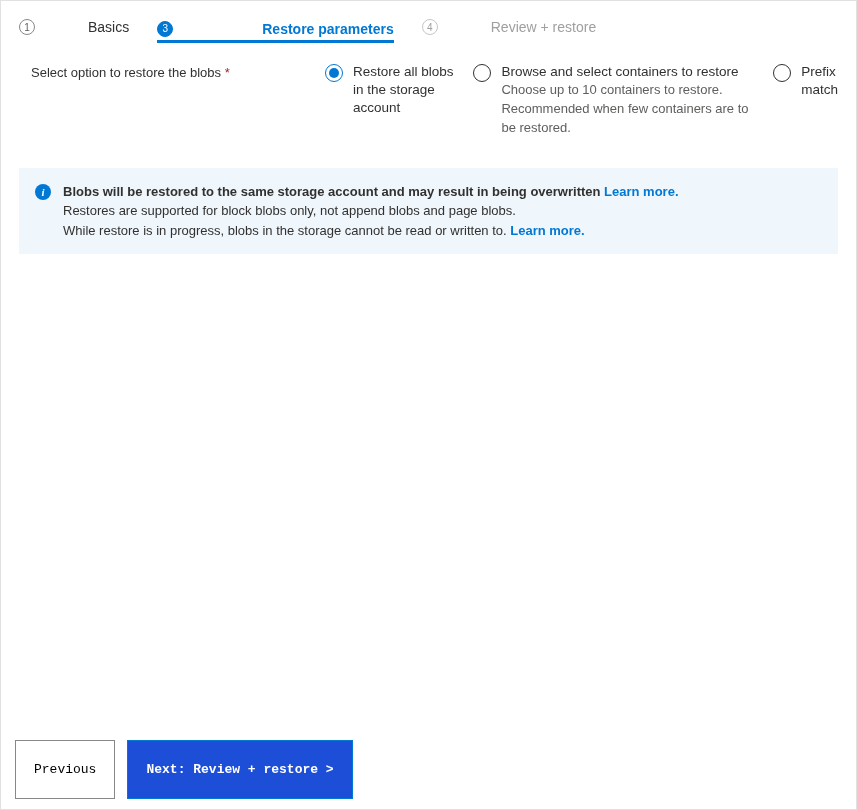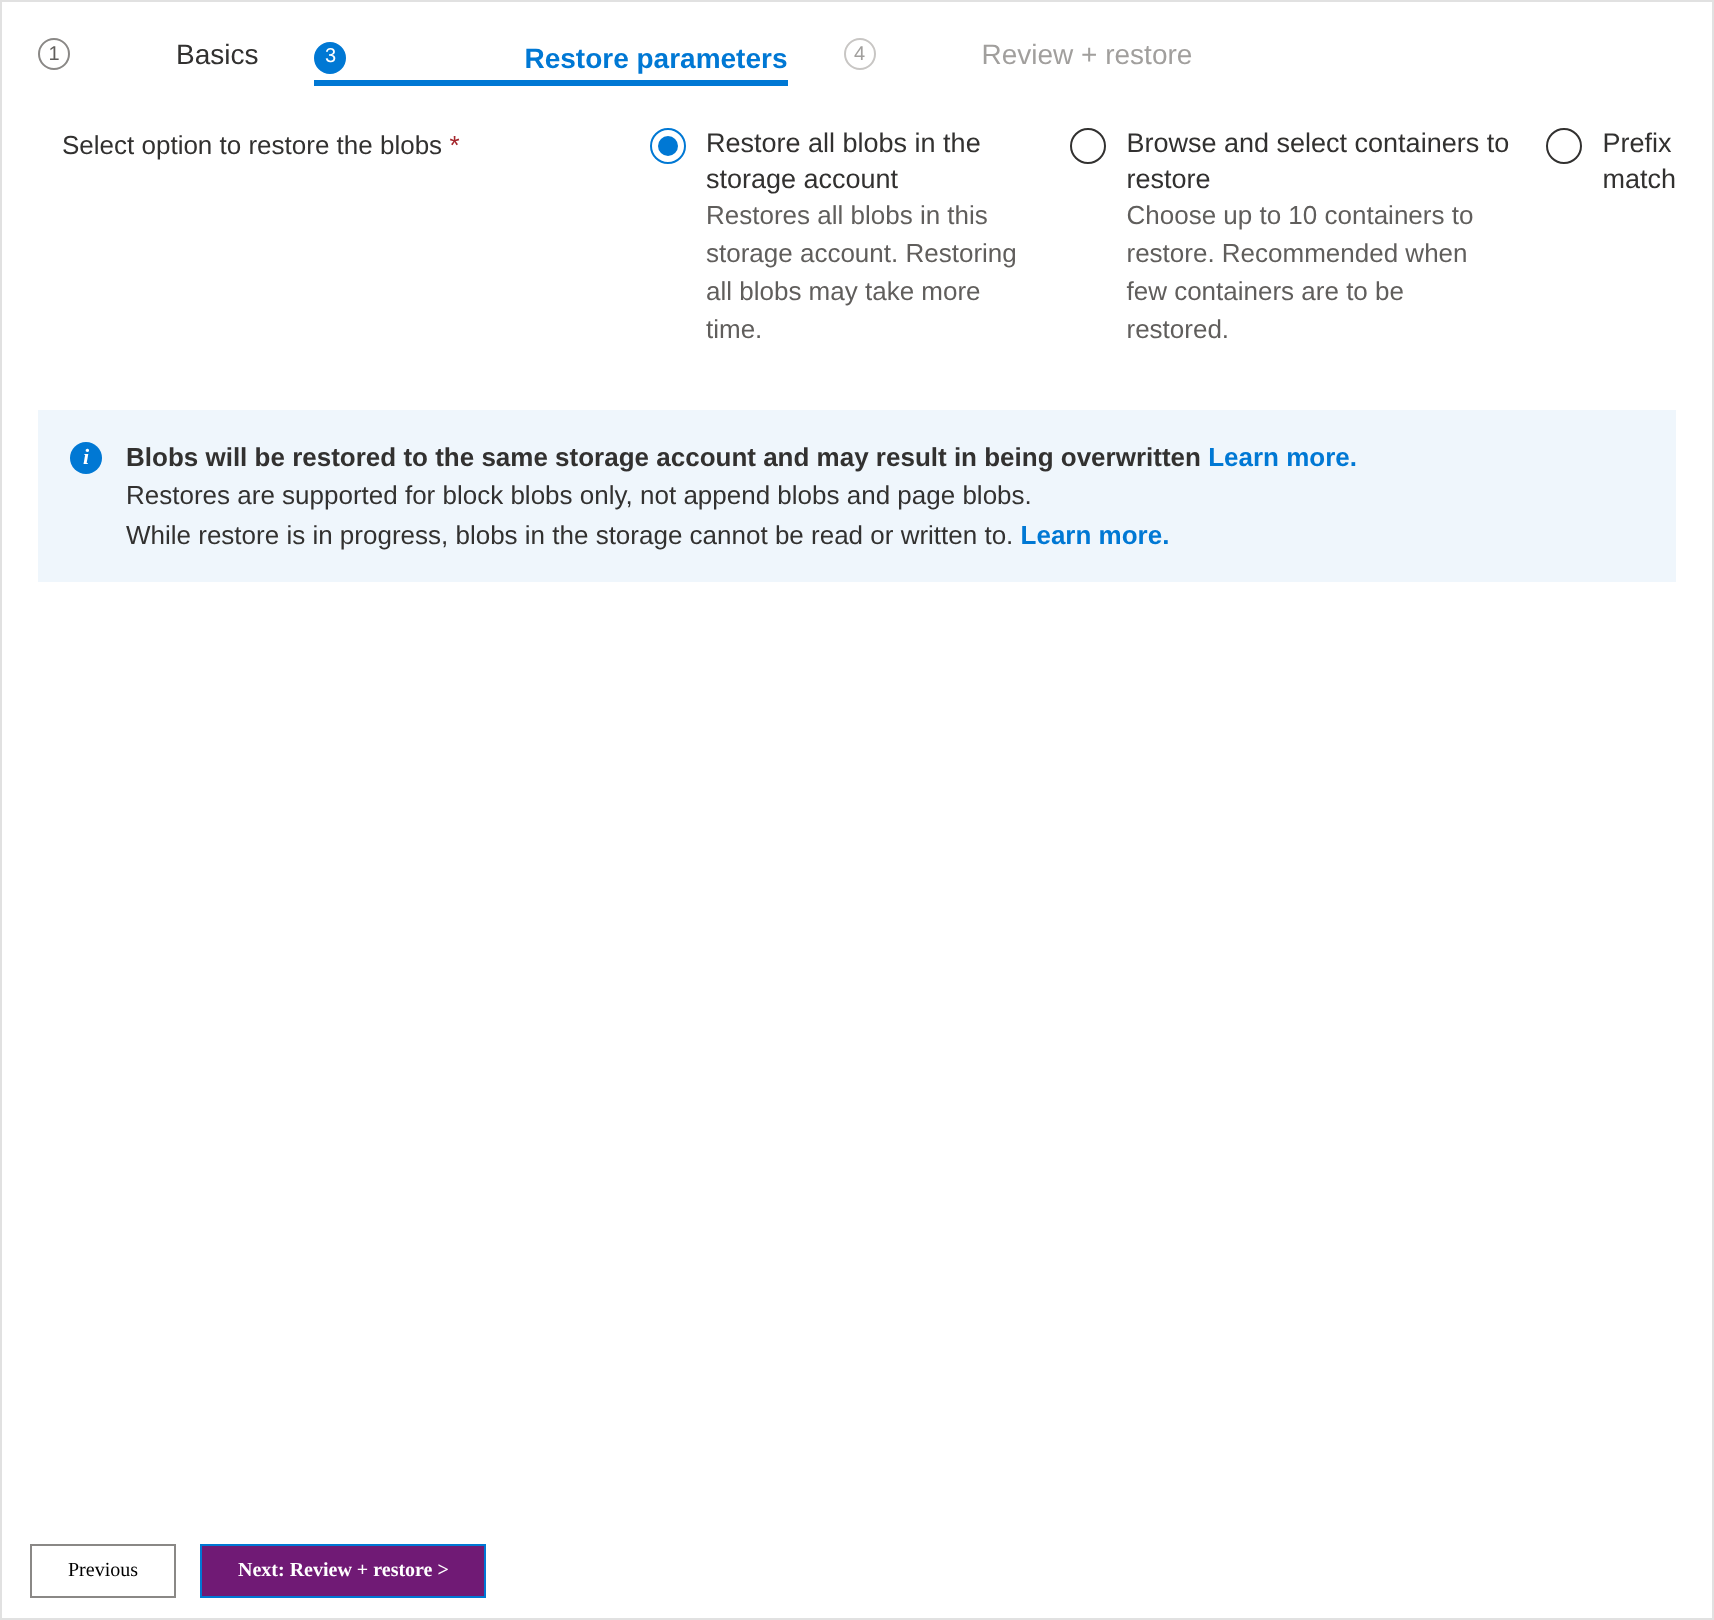--- a/index.html
+++ b/index.html
@@ -95,29 +95,29 @@
     .info-text { font-size: 13px; line-height: 1.5; color: #323130; }
     .info-text .bold { font-weight: 600; }
     .link { color: #0078d4; font-weight: 600; cursor: pointer; }
 
     .footer {
       padding: 10px 14px;
       display: flex;
       gap: 12px;
     }
     .btn {
-      font-family: Liberation Serif, serif;
-      font-size: 10px;
-      padding: 7px 18px;
+      font-family: Liberation Mono, monospace;
+      font-size: 13px;
+      padding: 21px 18px;
       cursor: pointer;
       border: 1px solid #8a8886;
       background: #fff;
     }
     .btn.primary {
-      background: #701a75; color: #fff; border-color: #0078d4;
+      background: #1d4ed8; color: #fff; border-color: #0078d4;
       font-weight: 600;
     }
   </style>
 </head>
 <body>
 
 <div class="page">
   <div class="content">
     <div class="tabs">
       <div class="tab">
@@ -137,21 +137,20 @@
     <div class="form-row">
       <div class="field-label">
         <span>Select option to restore the blobs</span>
         <span class="required">*</span>
       </div>
       <div class="options">
         <div class="radio-row">
           <div class="radio selected"></div>
           <div class="radio-text">
             <div class="title">Restore all blobs in the storage account</div>
-            <div class="desc">Restores all blobs in this storage account. Restoring all blobs may take more time.</div>
           </div>
         </div>
         <div class="radio-row">
           <div class="radio"></div>
           <div class="radio-text">
             <div class="title">Browse and select containers to restore</div>
             <div class="desc">Choose up to 10 containers to restore. Recommended when few containers are to be restored.</div>
           </div>
         </div>
         <div class="radio-row">

